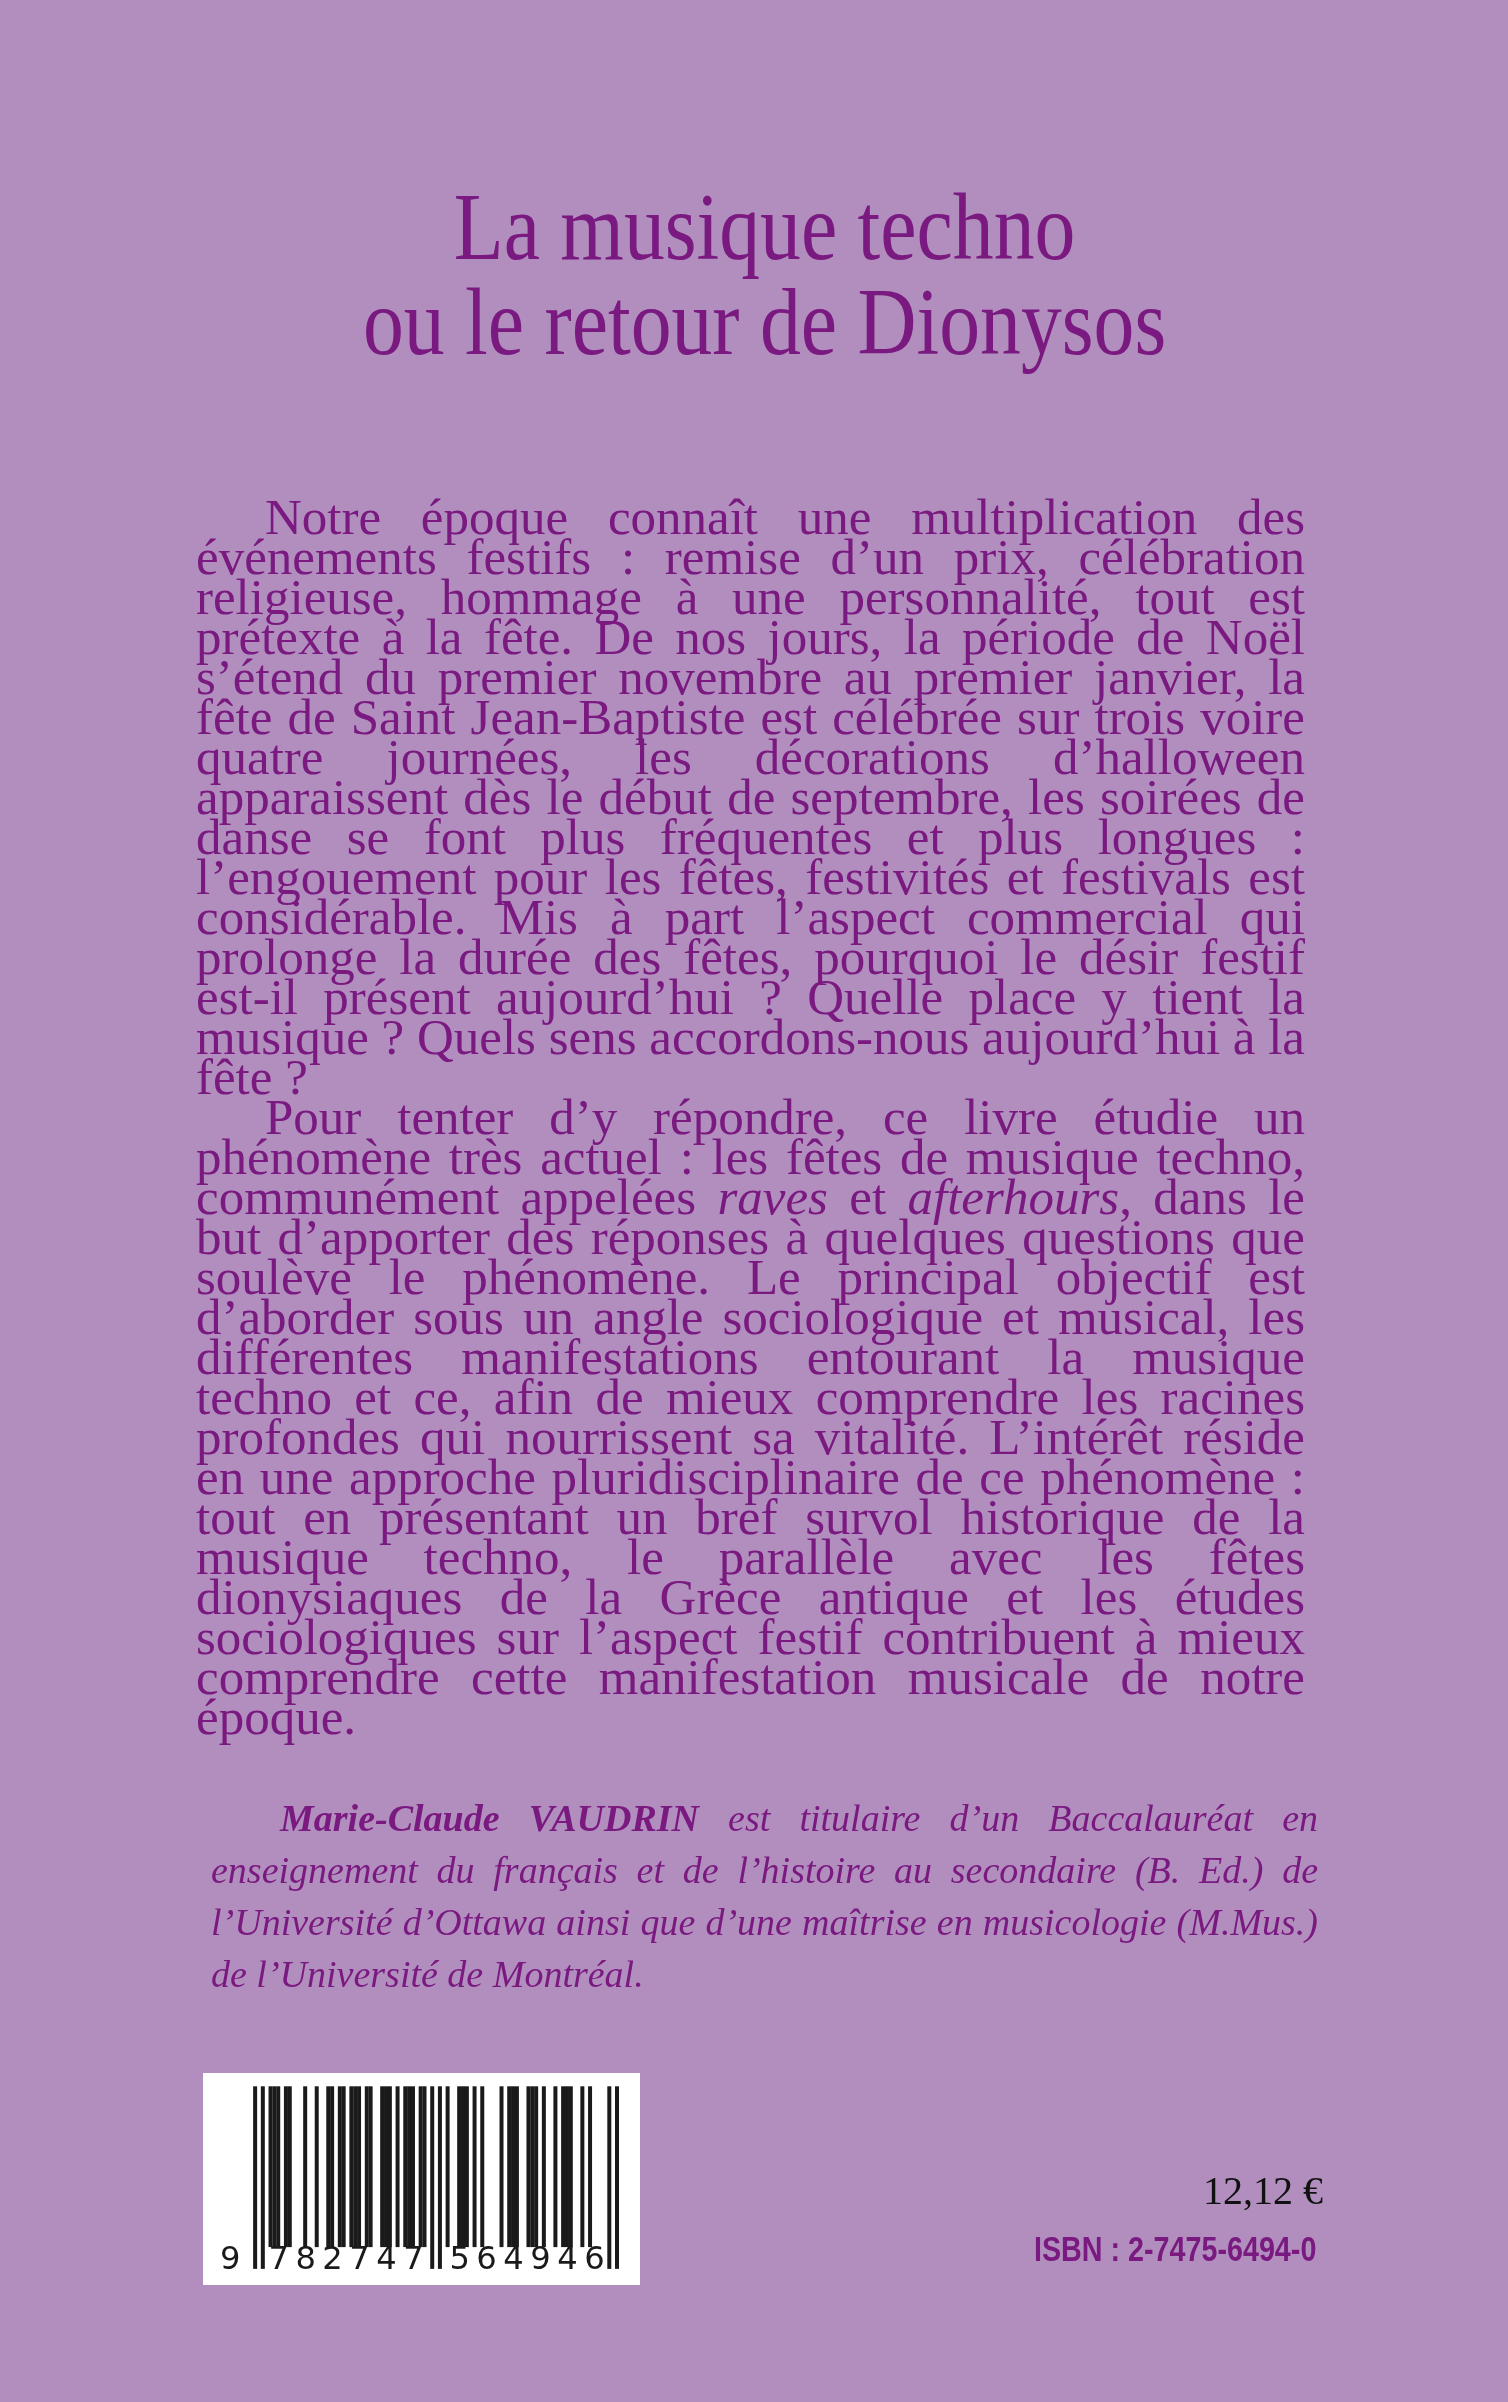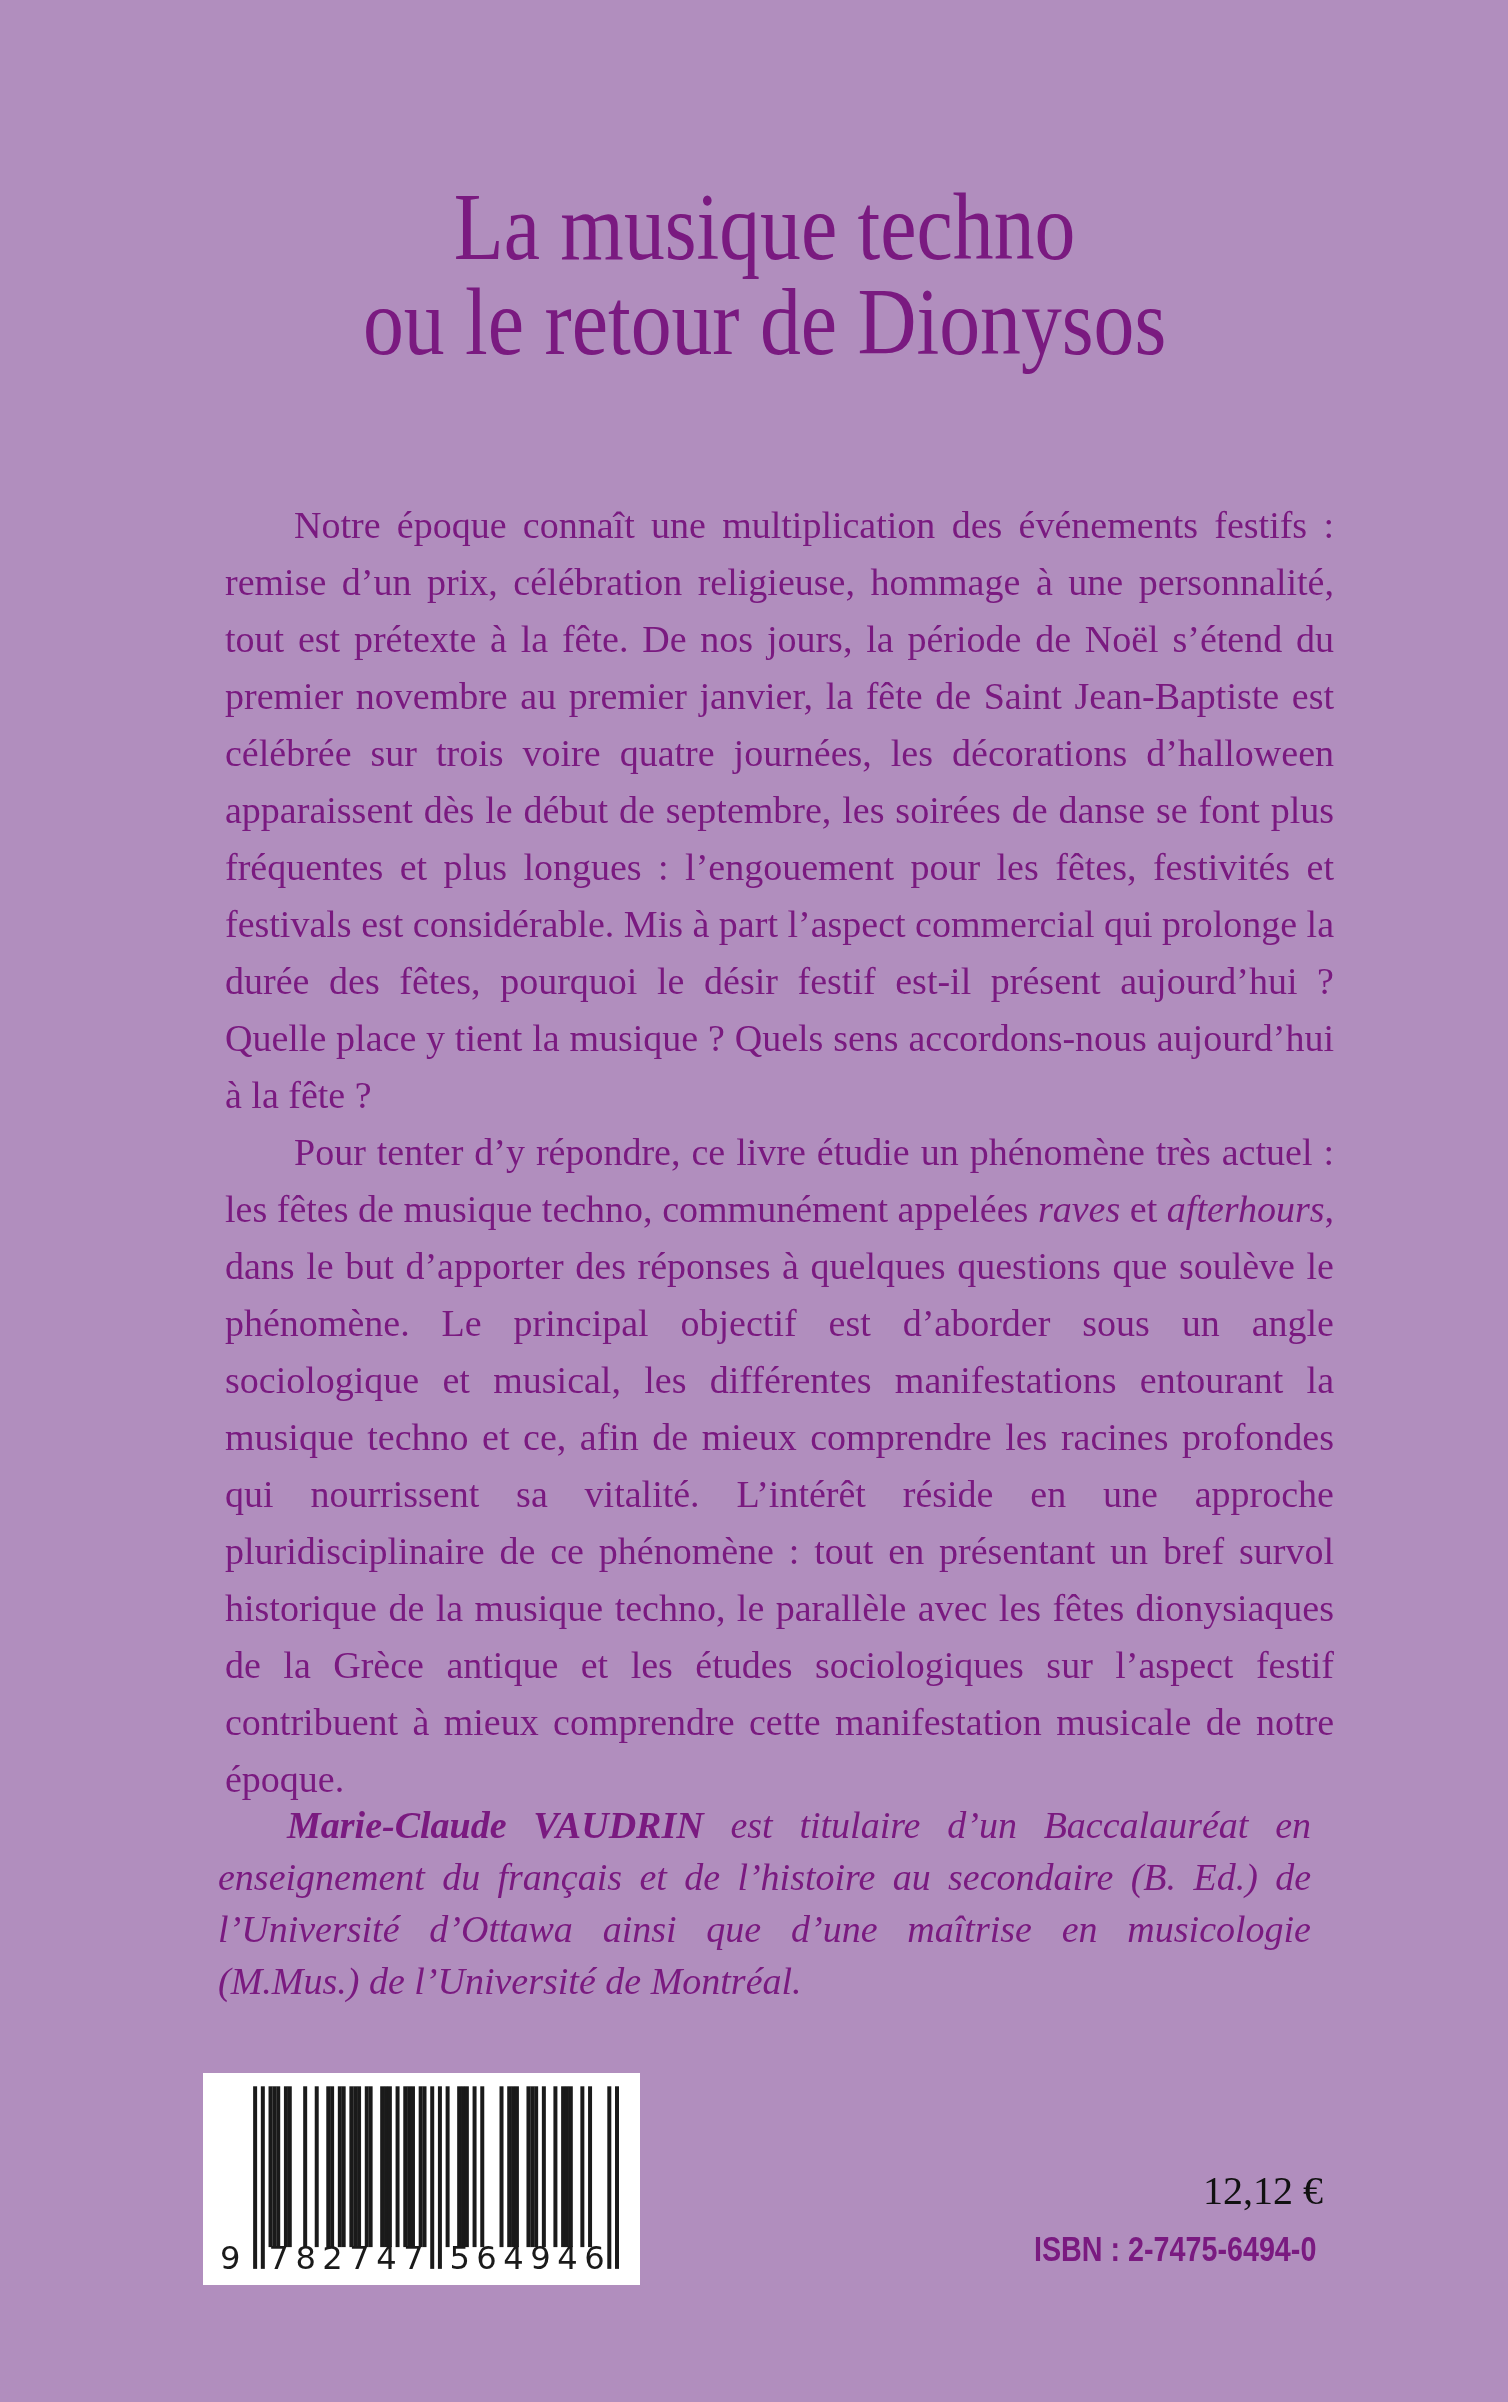--- a/index.html
+++ b/index.html
@@ -15,33 +15,33 @@
       text-align: center;
       font-family: "Liberation Serif", serif;
       font-size: 95px; line-height: 95px;
       color: #7A1A80;
       transform: scaleX(0.86);
       transform-origin: 765px 0;
       letter-spacing: 0px;
     }
     .title div { white-space: nowrap; }
     .body-text {
-      position: absolute; left: 225px; top: 497px; width: 1109px;
-      font-size: 38px; line-height: 57px;
+      position: absolute; left: 196px; top: 497px; width: 1109px;
+      font-size: 51px; line-height: 40px;
       text-align: justify;
       color: #7A1A80;
     }
     .body-text p { margin: 0; text-indent: 69px; }
     .bio {
       position: absolute; left: 210px; top: 1791px; width: 1109px;
       font-size: 38px; line-height: 52px;
       text-align: justify; font-style: italic;
       color: #7A1A80;
     }
-    .bio p { margin: 8px; text-indent: 69px; }
+    .bio p { margin: 1px; text-indent: 69px; }
     .bio b { font-weight: bold; }
     .barcode-box {
       position: absolute; left: 203px; top: 2073px; width: 437px; height: 212px;
       background: #ffffff;
     }
     .barcode-box svg { position: absolute; left: 0; top: 0; }
     .price {
       position: absolute; right: 185px; top: 2167px;
       font-family: "Liberation Serif", serif;
       font-size: 40px; color: #111111;

